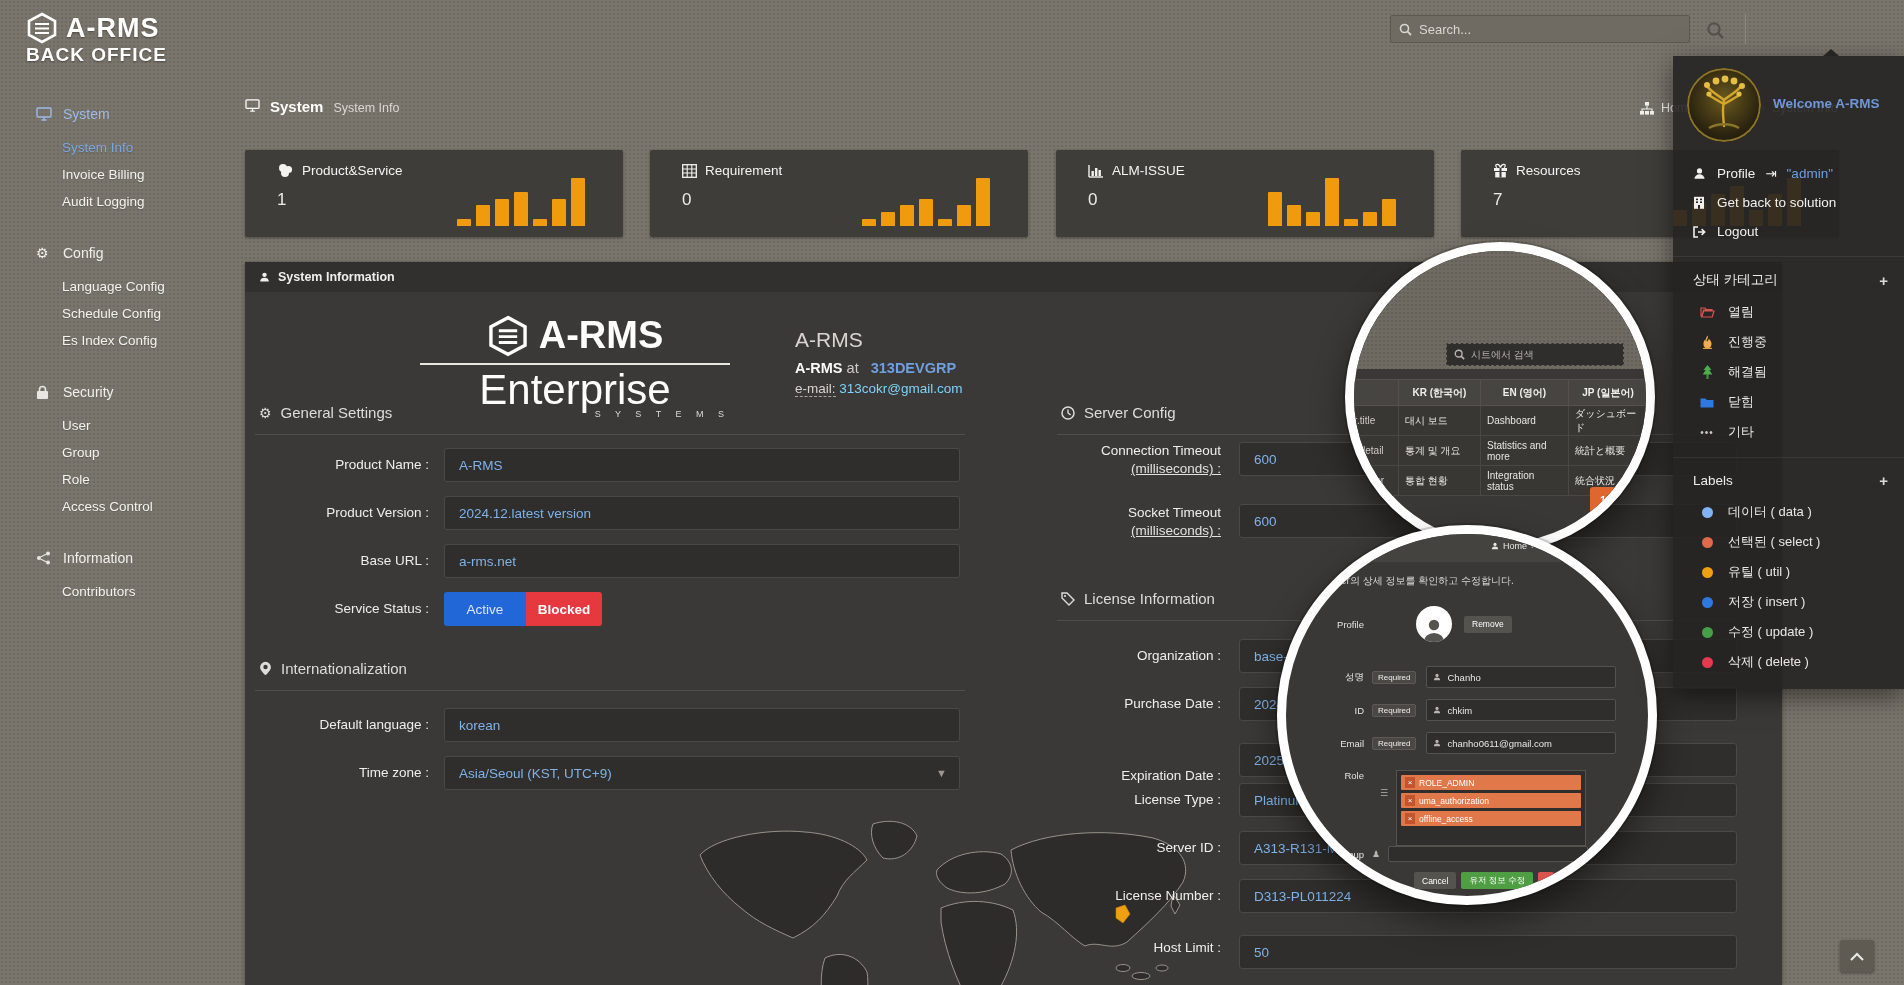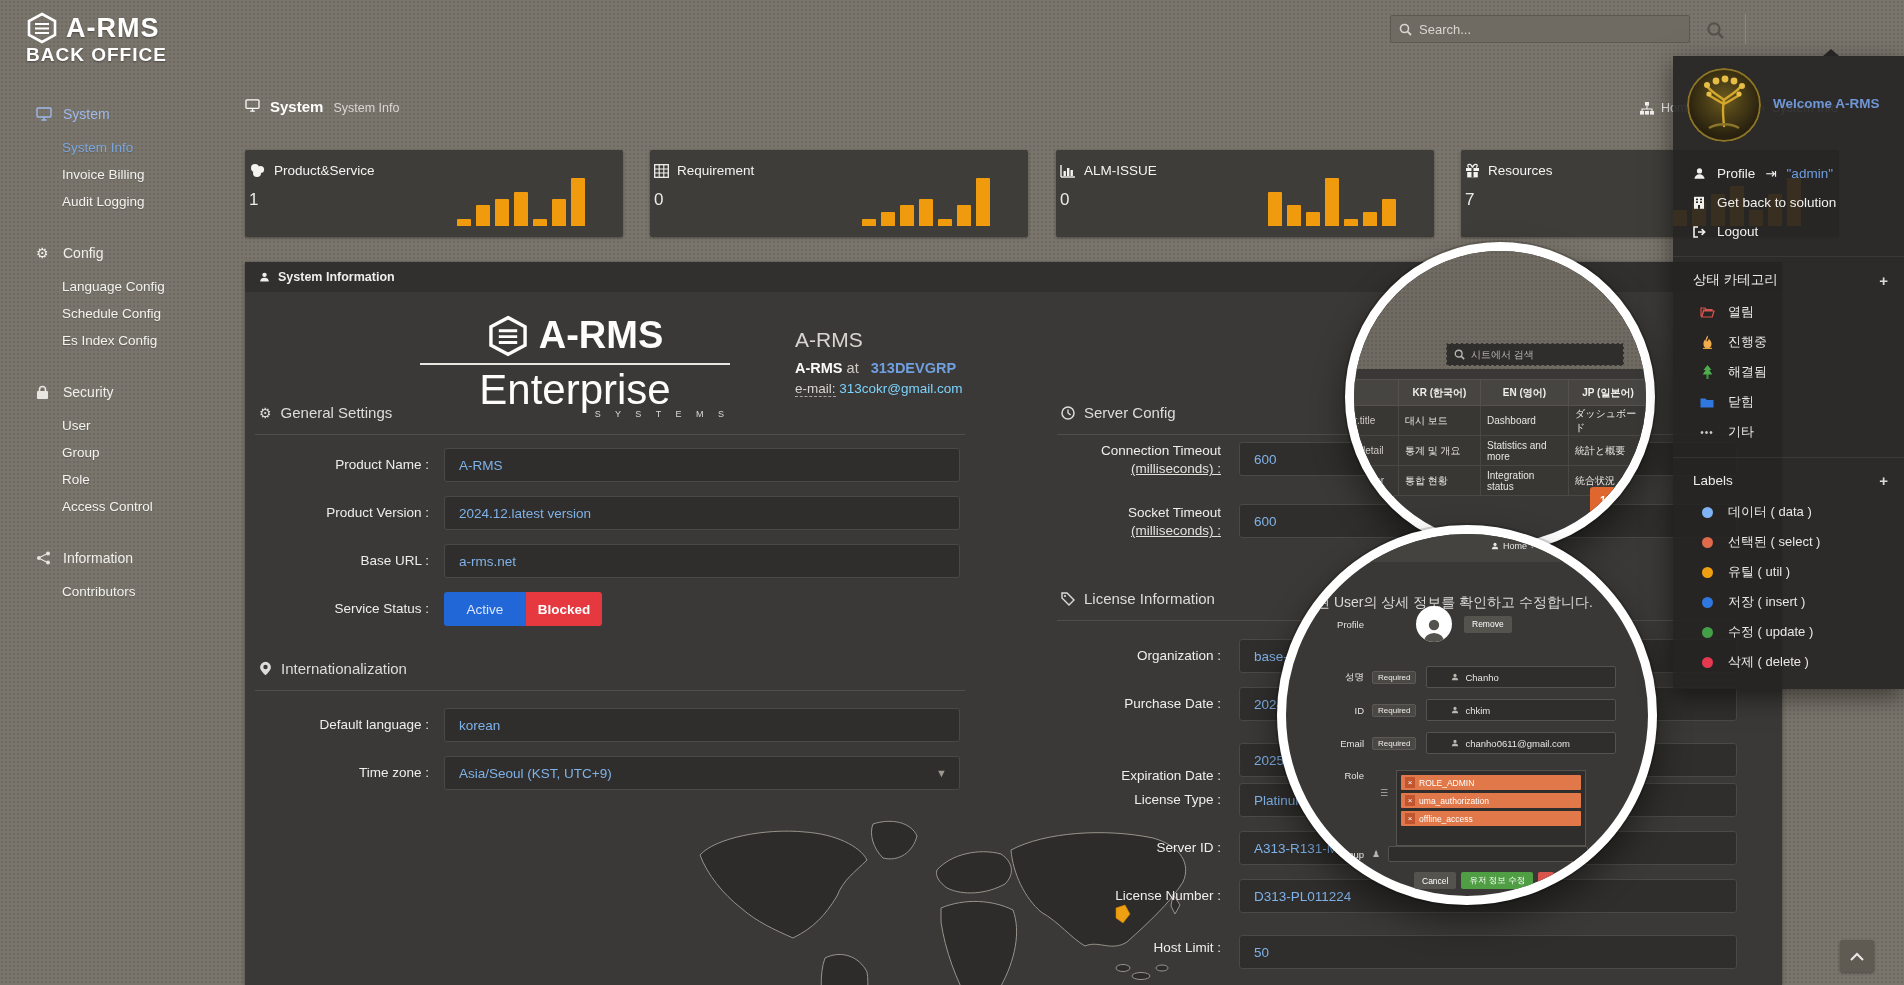--- a/index.html
+++ b/index.html
@@ -37,21 +37,21 @@
   .page-head { position:absolute; left:245px; top:98px; display:flex; align-items:baseline; gap:10px; z-index:2; }
   .page-title { font-size:15px; font-weight:bold; color:#fdfdfb; }
   .page-subtitle { font-size:12.5px; color:#dbd8d2; }
   .breadcrumb { position:absolute; top:101px; left:1640px; display:flex; align-items:center; gap:7px; z-index:2;
     font-size:12.5px; color:#f2f1ee; white-space:nowrap; }
   .crumb-sep { color:#c9c5bd; font-size:12px; }
   .crumb { cursor:pointer; }
 
   
   .card { position:absolute; top:150px; width:378px; height:87px; background:#3e3d3a; border-radius:2px;
-    box-shadow:0 1px 3px rgba(0,0,0,.35); padding:13px 4px; z-index:2; }
+    box-shadow:0 1px 3px rgba(0,0,0,.35); padding:13px 32px; z-index:2; }
   .card-label-row { display:flex; align-items:center; gap:8px; color:#f4f3f0; font-size:13.5px; }
   .card-value { margin-top:12px; font-size:17px; color:#eceae6; }
   .spark { position:absolute; right:16px; bottom:11px; width:150px; height:48px; display:flex; align-items:flex-end; gap:5px; }
   .spark span { width:14px; background:#ef9b0d; border-radius:1px 1px 0 0; }
 
   
   .panel { position:absolute; left:245px; top:262px; width:1537px; height:723px; background:#3a3937;
     box-shadow:0 1px 4px rgba(0,0,0,.4); z-index:2; overflow:hidden; }
   .panel-title { height:30px; background:#31302e; display:flex; align-items:center; gap:8px; padding-left:14px;
     color:#efeeea; font-size:12.5px; font-weight:bold; }
@@ -102,26 +102,26 @@
   .mag-table { position:absolute; left:-18px; right:8px; top:128px; font-size:10px; color:#e8e6e2; border-collapse:collapse; width:312px; }
   .mag-table th { background:#474541; font-weight:bold; height:26px; border:1px solid #55524d; font-size:10px; color:#f0efec; }
   .mag-table td { height:30px; border:1px solid #4a4845; padding:0 6px; background:#383734; }
   .mag-table td.key { color:#cfccc6; }
   .pagebadge { position:absolute; right:30px; bottom:30px; width:26px; height:26px; background:#e0662f; color:#fff;
     font-size:11px; font-weight:bold; display:flex; align-items:center; justify-content:center; border-radius:3px; }
 
   .mag2 { left:1277px; top:525px; width:380px; height:380px; font-size:10px; }
   .mag2 .mtop { position:absolute; top:0; left:0; right:0; height:28px; background:#45433f; }
   .mag2 .home-mini { position:absolute; top:7px; left:205px; color:#e8e6e2; font-size:9px; display:flex; gap:4px; align-items:center; }
-  .mag2 .desc { position:absolute; top:60px; left:30px; right:20px; color:#dcdad6; font-size:14px; }
+  .mag2 .desc { position:absolute; top:40px; left:30px; right:20px; color:#dcdad6; font-size:10px; }
   .mrow { position:absolute; display:flex; align-items:center; }
   .mlabel { width:86px; text-align:right; color:#e5e3df; padding-right:8px; font-size:9.5px; }
   .reqbadge { background:#4a4845; border:1px solid #5d5a55; color:#efeeeb; font-size:8px; border-radius:2px; padding:1px 5px; margin-right:10px; }
   .minput { width:190px; height:22px; background:#2f2e2c; border:1px solid #55534e; border-radius:2px;
-    display:flex; align-items:center; gap:6px; padding:0 24px; color:#e8e6e2; font-size:9.5px; }
+    display:flex; align-items:center; gap:6px; padding:0 6px; color:#e8e6e2; font-size:9.5px; }
   .chipstack { display:flex; flex-direction:column; gap:3px; width:190px; background:#2f2e2c; border:1px solid #55534e; padding:4px; }
   .chip { background:#e0784a; color:#fff; font-size:8.5px; height:15px; display:flex; align-items:center; gap:4px; padding:0 4px; border-radius:1px; }
   .chip .x { background:#c05530; width:10px; height:11px; display:flex; align-items:center; justify-content:center; font-size:8px; }
   .mbtns { position:absolute; top:338px; left:128px; display:flex; gap:5px; }
   .mbtn { height:17px; display:flex; align-items:center; justify-content:center; padding:0 8px; font-size:8.5px; color:#fff; border-radius:2px; }
   .mbtn-cancel { background:#55534e; }
   .mbtn-green { background:#4f9e44; }
   .mbtn-red { background:#d9534f; width:16px; padding:0; }
   .avatar-mini { width:36px; height:36px; border-radius:50%; background:#fff; display:flex; align-items:flex-end; justify-content:center; overflow:hidden; }
 

